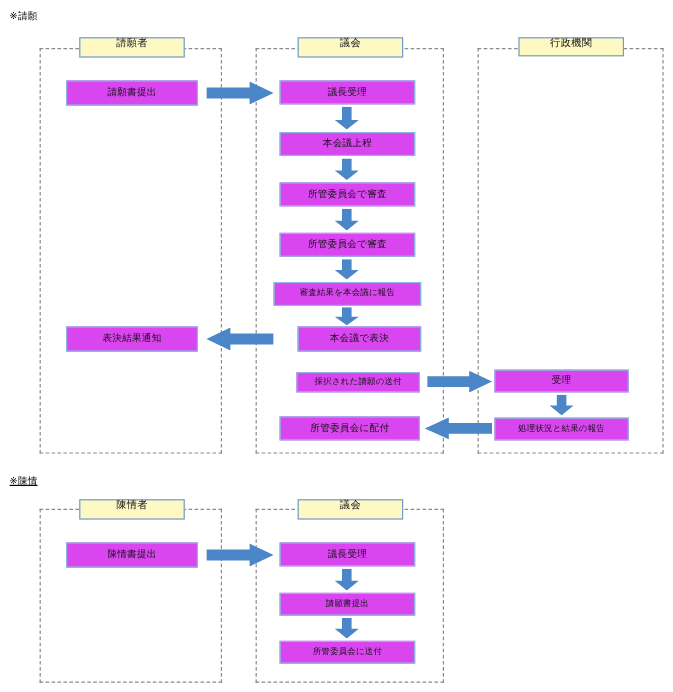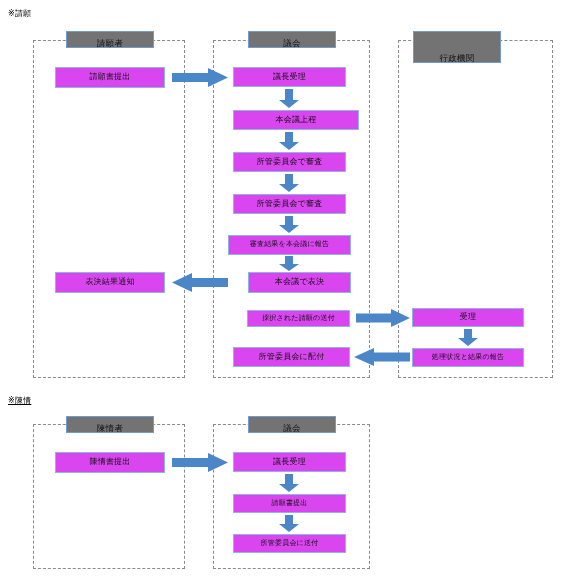--- a/index.html
+++ b/index.html
@@ -30,25 +30,25 @@
   .lane {
     position: absolute;
     border: 1px dashed #8a8a8a;
     background: transparent;
     box-sizing: border-box;
   }
 
   
   .lane-header {
     position: absolute;
-    background: #737373;
+    background: #fef9c3;
     border: 1px solid #6f9ccd;
     box-sizing: border-box;
     display: flex;
-    align-items: flex-end;
+    align-items: flex-start;
     justify-content: center;
     font-size: 8.5px;
     line-height: 1;
     color: #111111;
     letter-spacing: 0.3px;
     z-index: 4;
   }
 
   
   .node {
@@ -84,35 +84,35 @@
 <div class="lane" style="left:33px; top:40px; width:152px; height:338px;"></div>
 <div class="lane" style="left:213px; top:40px; width:157px; height:338px;"></div>
 <div class="lane" style="left:398px; top:40px; width:155px; height:338px;"></div>
 
 <div class="lane-header" style="left:66px; top:31px; width:88px; height:17px;">
   <span>請願者</span>
 </div>
 <div class="lane-header" style="left:248px; top:31px; width:88px; height:17px;">
   <span>議会</span>
 </div>
-<div class="lane-header" style="left:413px; top:31px; width:88px; height:32px;">
+<div class="lane-header" style="left:432px; top:31px; width:88px; height:16px;">
   <span>行政機関</span>
 </div>
 
 <div class="node" style="left:55px; top:67px; width:110px; height:21px;">
   <span>請願書提出</span>
 </div>
 <div class="node" style="left:55px; top:272px; width:110px; height:21px;">
   <span>表決結果通知</span>
 </div>
 
 <div class="node" style="left:233px; top:67px; width:113px; height:20px;">
   <span>議長受理</span>
 </div>
-<div class="node" style="left:233px; top:110px; width:126px; height:20px;">
+<div class="node" style="left:233px; top:110px; width:113px; height:20px;">
   <span>本会議上程</span>
 </div>
 <div class="node" style="left:233px; top:152px; width:113px; height:20px;">
   <span>所管委員会で審査</span>
 </div>
 <div class="node" style="left:233px; top:194px; width:113px; height:20px;">
   <span>所管委員会で審査</span>
 </div>
 <div class="node small" style="left:228px; top:235px; width:123px; height:20px;">
   <span>審査結果を本会議に報告</span>

